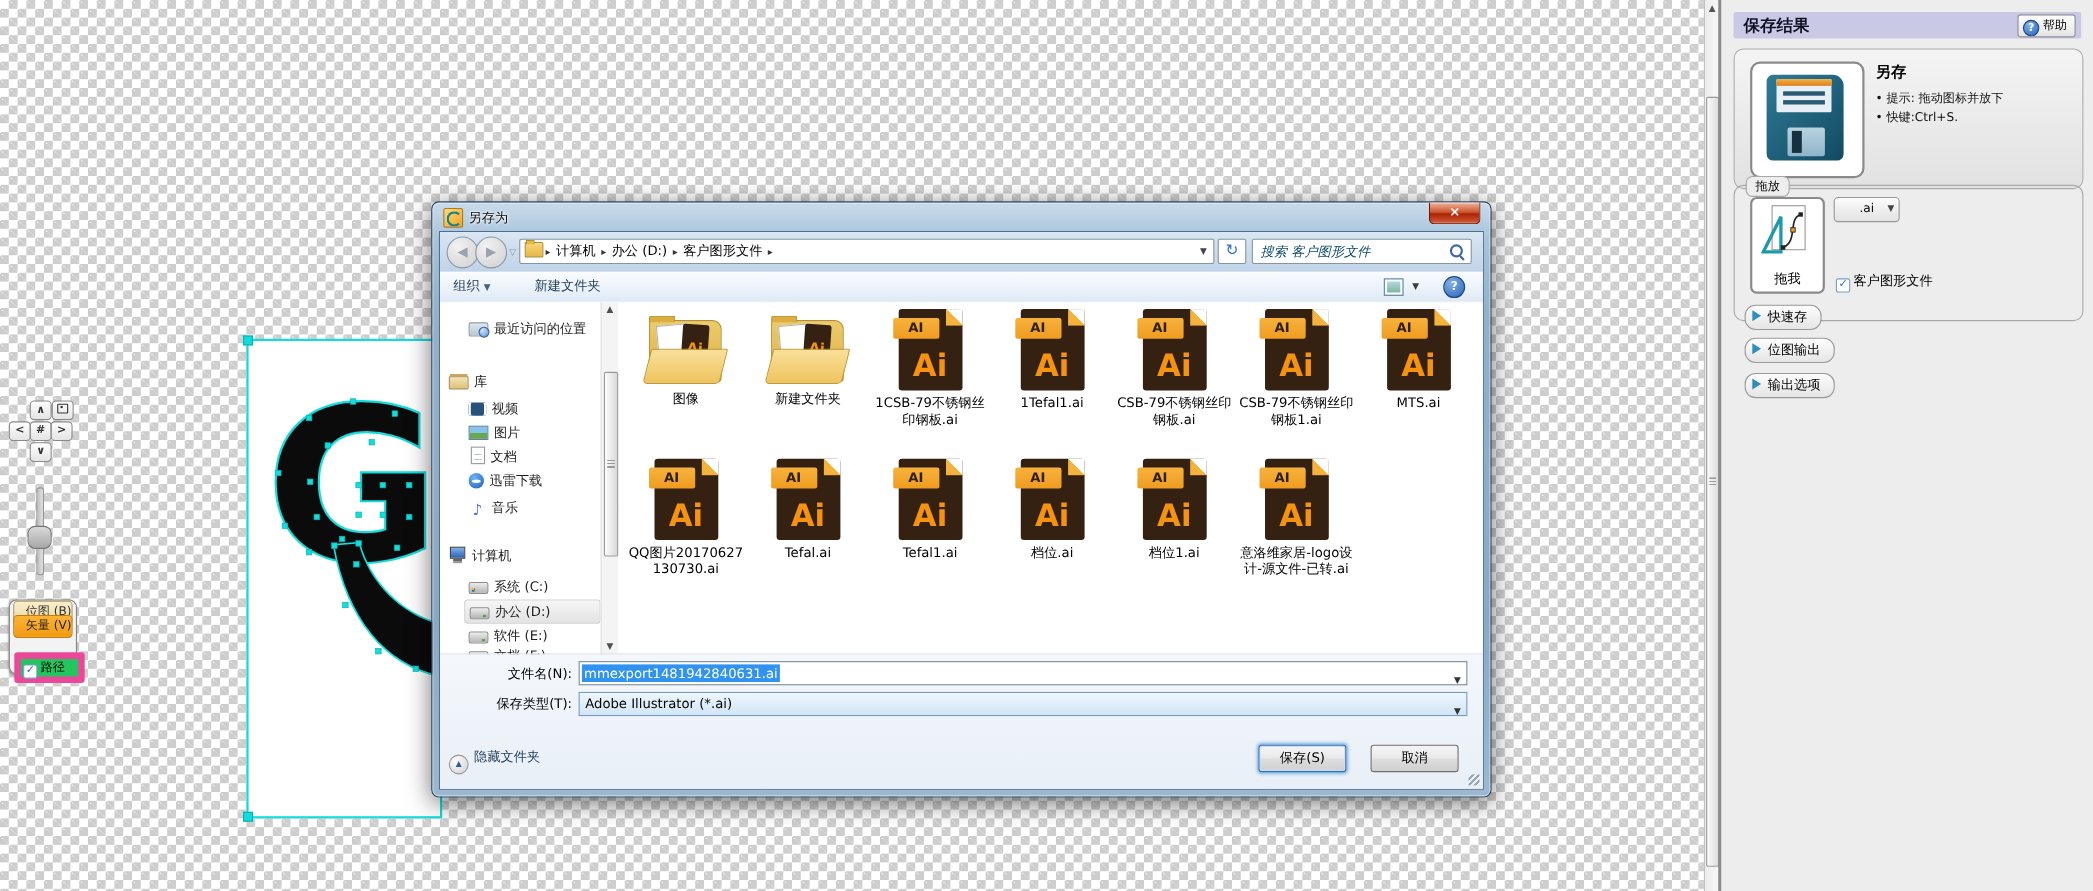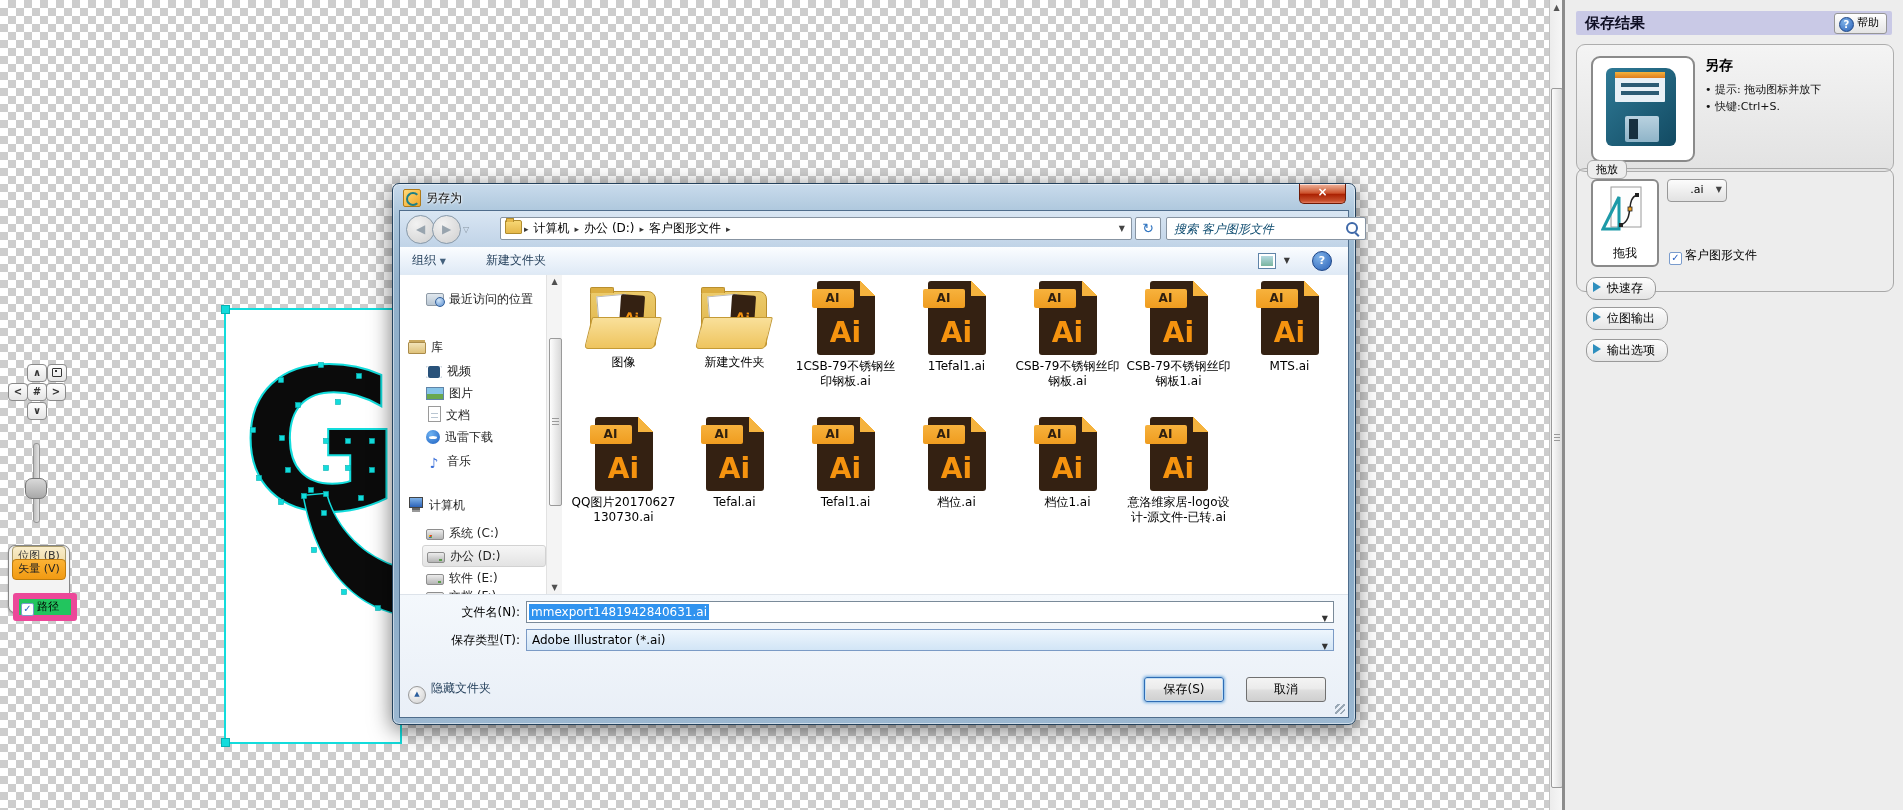--- a/index.html
+++ b/index.html
@@ -32,22 +32,22 @@
   .fitbox{display:inline-block;width:8px;height:7px;border:1px solid #333;border-radius:1px;position:relative;top:1px;}
   .fitbox i{position:absolute;left:2px;top:1px;width:2px;height:2px;background:#333;}
   #zoom-track{left:33px;top:443px;width:5px;height:78px;background:linear-gradient(90deg,#bdbdbd,#e3e3e3);
      border:1px solid #969696;border-radius:3px;}
   #zoom-thumb{left:25px;top:478px;width:20px;height:19px;background:linear-gradient(#d9d9d9,#a8a8a8);
      border:1px solid #767676;border-radius:7px;cursor:pointer;}
   #mode-panel{left:8px;top:545px;width:60px;height:66px;background:#f3f3f3;border:1px solid #878787;border-radius:7px;
      box-shadow:0 1px 2px rgba(0,0,0,.25);}
   .modebtn{position:absolute;left:3px;width:52px;height:19px;border-radius:4px;font-size:11px;
      text-align:center;line-height:18px;cursor:pointer;}
-  #btn-bitmap{top:0;background:linear-gradient(#f9edcb,#eed9a2);border:1px solid #ab9c6b;color:#333;}
-  #btn-vector{top:13px;background:linear-gradient(#fcb335,#f19a12);border:1px solid #c07c0d;color:#222;}
+  #btn-bitmap{top:0;background:linear-gradient(#f9edcb,#eed9a2);border:1px solid #ab9c6b;color:#333;text-align:right;}
+  #btn-vector{top:13px;background:linear-gradient(#fcb335,#f19a12);border:1px solid #c07c0d;color:#222;text-align:right;}
   #path-row{position:absolute;left:4px;top:47px;width:52px;height:16px;background:#22c55e;border:6px solid #ec4899;
      border-radius:3px;font-size:11px;line-height:15px;}
   .cb{display:inline-block;width:11px;height:11px;background:#fff;border:1px solid #7a9ccd;border-radius:2px;
      color:#2b62c4;font-size:10px;line-height:10px;text-align:center;font-weight:bold;vertical-align:-2px;margin:0 3px 0 2px;}
   
   #rpanel{left:1565px;top:0;width:376px;height:810px;background:#ededed;}
   #rp-header{position:absolute;left:11px;top:11px;width:316px;height:24px;background:#c9c9e6;border-radius:2px;}
   #rp-title{position:absolute;left:9px;top:3px;font-size:15px;font-weight:bold;color:#101024;}
   #rp-help{position:absolute;right:5px;top:2px;height:19px;background:linear-gradient(#ffffff,#e4e4e4);
      border:1px solid #969696;border-radius:3px;padding:0 7px 0 4px;line-height:18px;font-size:11px;cursor:pointer;}
@@ -92,21 +92,21 @@
   #dlg-close{position:absolute;right:9px;top:0;width:45px;height:19px;border:1px solid #6e1a05;border-top:none;
      border-radius:0 0 5px 5px;color:#fff;font-weight:bold;font-size:12px;text-align:center;line-height:17px;cursor:pointer;
      background:linear-gradient(#f5b49e 0%,#df8e6f 20%,#cc512c 48%,#ab2203 55%,#c8512e 90%,#e8836a 100%);
      box-shadow:inset 0 1px 0 rgba(255,255,255,.6);}
   #dlg-client{position:absolute;left:6px;top:26px;right:6px;bottom:6px;border:1px solid #4f6d8c;background:#fff;}
   
   #addr{position:absolute;left:0;top:0;right:0;height:36px;background:linear-gradient(#d9e6f3,#c0d3e7);border-bottom:1px solid #a9bdd1;}
   .navcirc{position:absolute;top:4px;width:27px;height:27px;border-radius:50%;border:1px solid #8799a9;
      background:radial-gradient(circle at 35% 30%,#f2f2f2,#cfcfcf);color:#98a4ae;text-align:center;line-height:26px;font-size:12px;}
   #nav-dd{position:absolute;left:63px;top:14px;font-size:8px;color:#8a97a4;}
-  .bar-box{position:absolute;top:6px;height:23px;background:#fff;border:1px solid #8794a2;border-radius:2px;box-sizing:border-box;margin-left:28px;}
+  .bar-box{position:absolute;top:6px;height:23px;background:#fff;border:1px solid #8794a2;border-radius:2px;box-sizing:border-box;}
   #crumbs{left:72px;width:632px;line-height:21px;white-space:nowrap;overflow:hidden;}
   .crumb{padding:0 5px;cursor:pointer;}
   .crumb-sep{font-size:9px;color:#333;cursor:pointer;}
   #crumb-dd{position:absolute;right:6px;top:0;font-size:8px;color:#444;line-height:21px;cursor:pointer;}
   .mini-folder{display:inline-block;width:15px;height:12px;background:linear-gradient(#f7d775,#e5b84a);
      border:1px solid #b08c2e;border-radius:1px 2px 1px 1px;position:relative;vertical-align:-2px;margin:0 2px 0 4px;}
   .mini-folder:before{content:"";position:absolute;left:0;top:-3px;width:6px;height:3px;background:#e5b84a;border:1px solid #b08c2e;border-bottom:none;border-radius:1px 1px 0 0;}
   #refresh{left:707px;width:26px;text-align:center;color:#2f74c0;font-size:14px;line-height:21px;cursor:pointer;}
   #search{left:738px;width:200px;}
   #search .ph{position:absolute;left:7px;top:3px;font-style:italic;color:#0c4a6e;}

